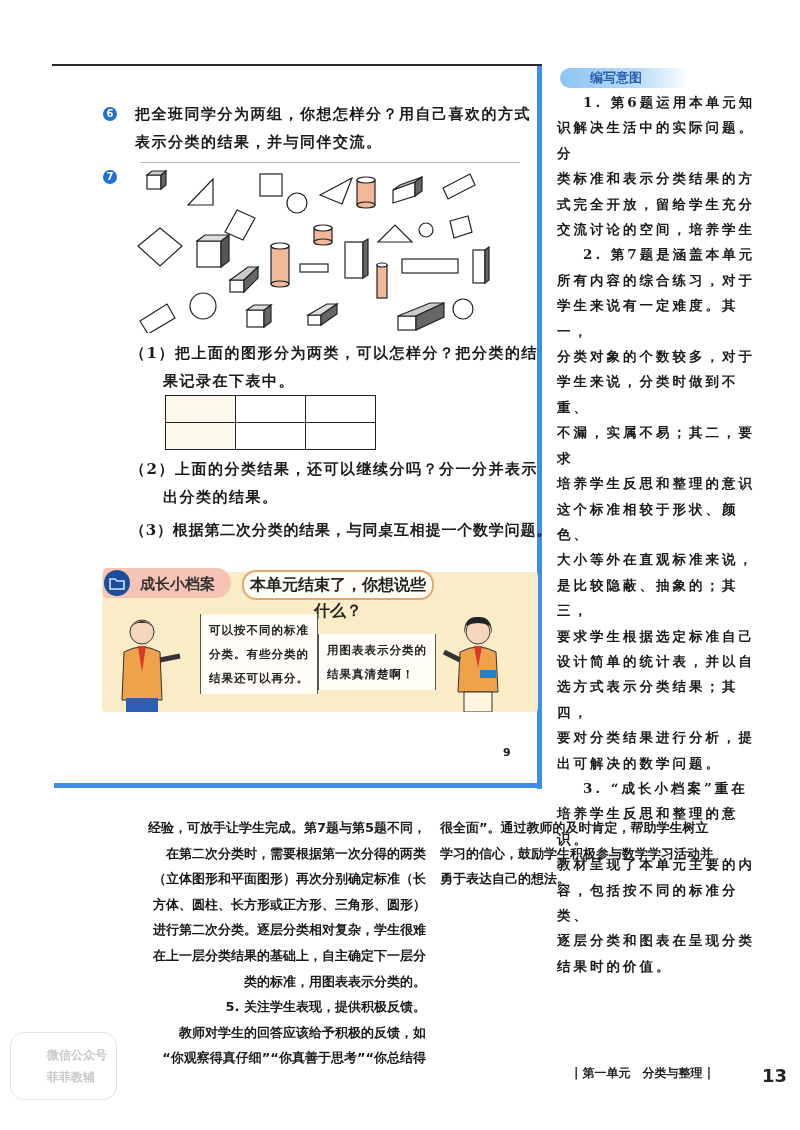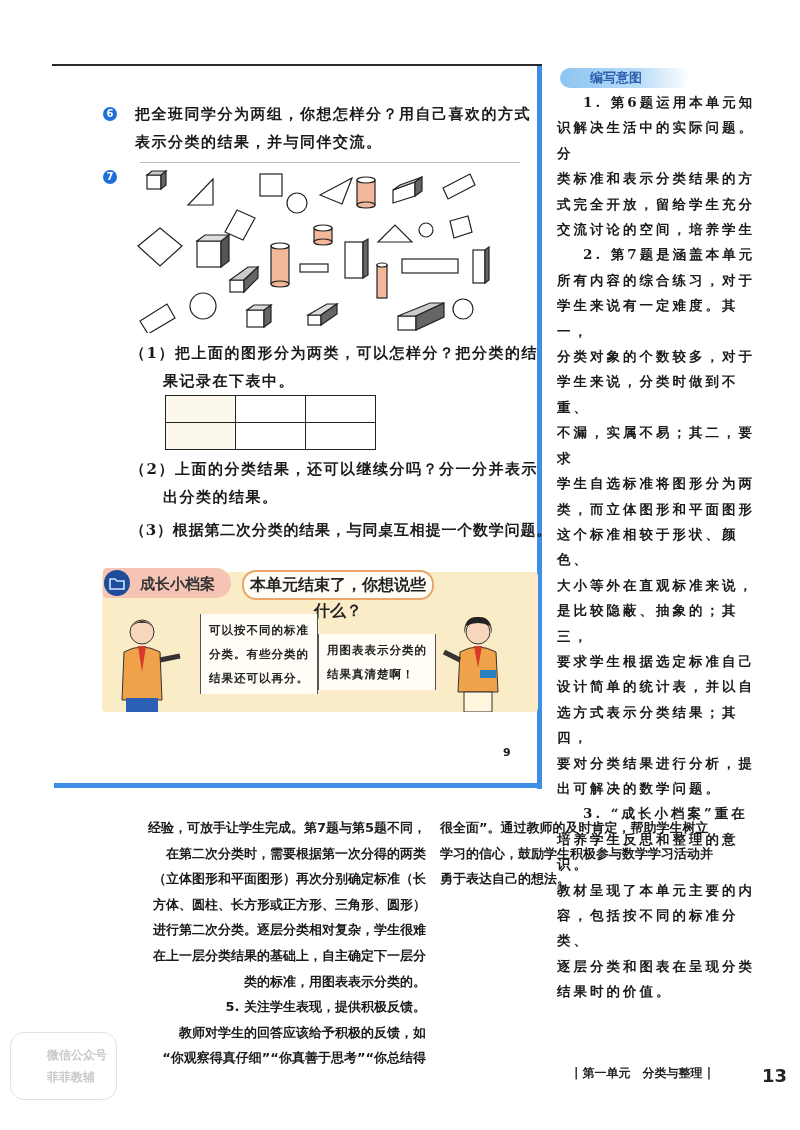--- a/index.html
+++ b/index.html
@@ -200,22 +200,21 @@
   <div>识解决生活中的实际问题。分</div>
   <div>类标准和表示分类结果的方</div>
   <div>式完全开放，留给学生充分</div>
   <div>交流讨论的空间，培养学生</div>
   <div style="padding-left:26px">2. 第7题是涵盖本单元</div>
   <div>所有内容的综合练习，对于</div>
   <div>学生来说有一定难度。其一，</div>
   <div>分类对象的个数较多，对于</div>
   <div>学生来说，分类时做到不重、</div>
   <div>不漏，实属不易；其二，要求</div>
-  <div>学生自选标准将图形分为两</div>
-  <div>类，而立体图形和平面图形</div>
+  <div>培养学生反思和整理的意识</div>
   <div>这个标准相较于形状、颜色、</div>
   <div>大小等外在直观标准来说，</div>
   <div>是比较隐蔽、抽象的；其三，</div>
   <div>要求学生根据选定标准自己</div>
   <div>设计简单的统计表，并以自</div>
   <div>选方式表示分类结果；其四，</div>
   <div>要对分类结果进行分析，提</div>
   <div>出可解决的数学问题。</div>
   <div style="padding-left:26px">3. “成长小档案”重在</div>
   <div>培养学生反思和整理的意识。</div>

